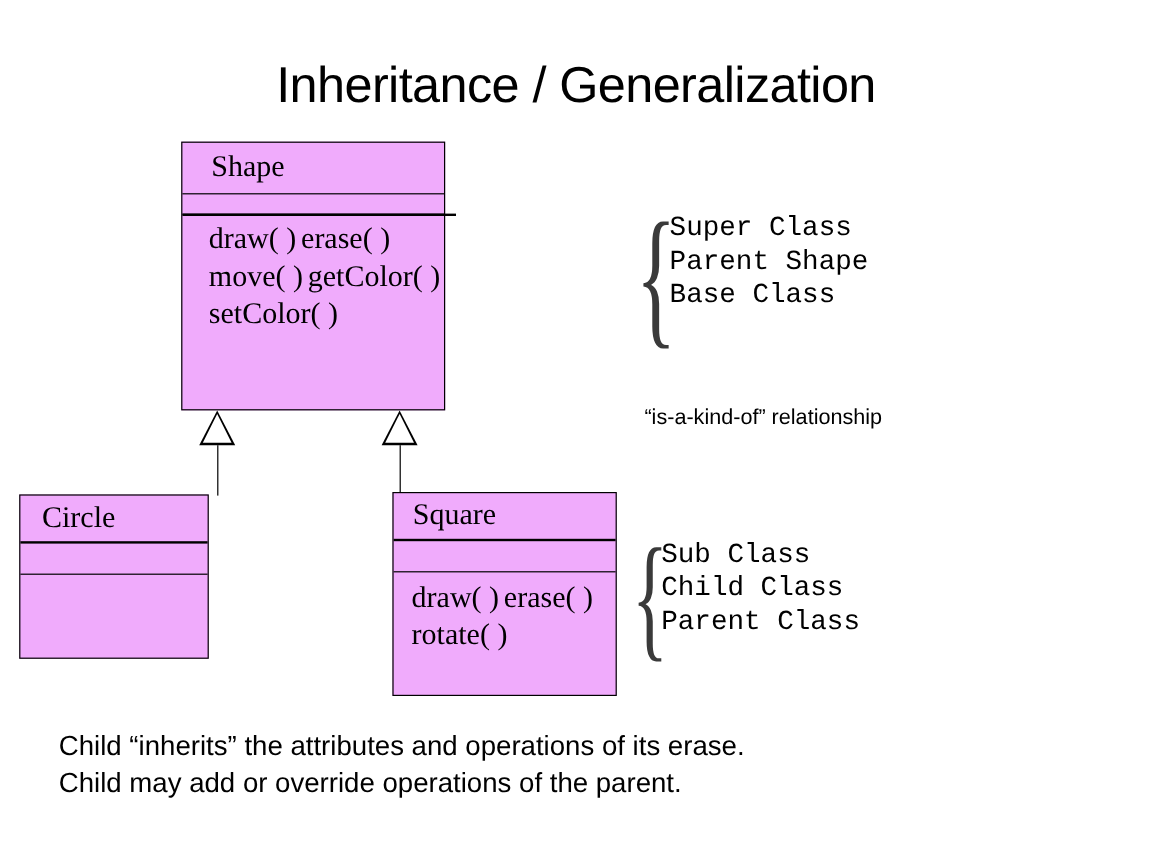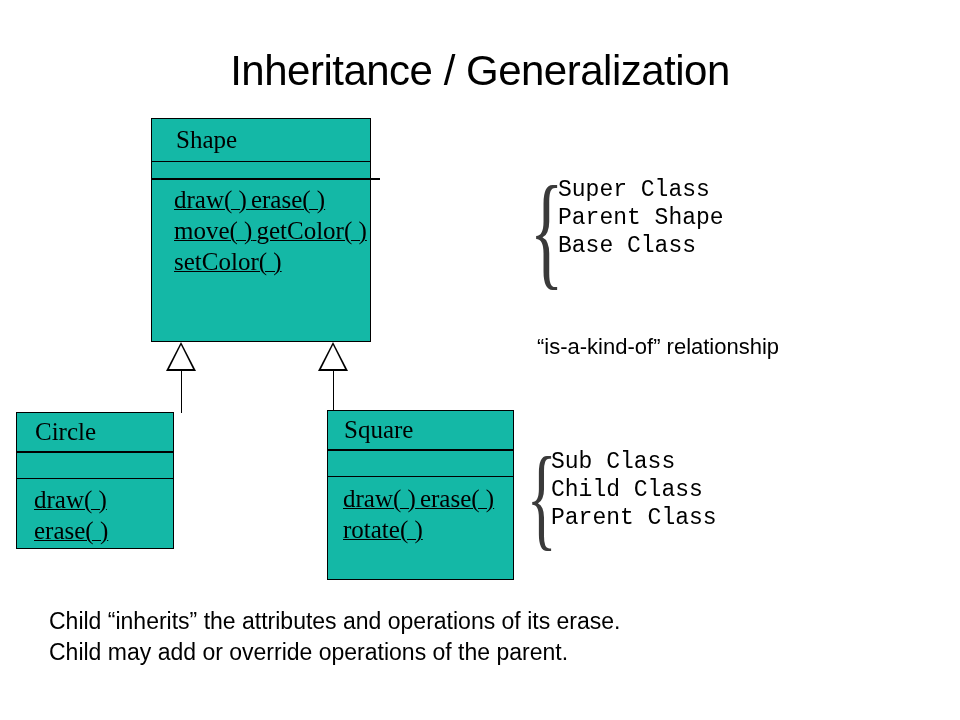--- a/index.html
+++ b/index.html
@@ -31,40 +31,39 @@
     letter-spacing: -0.5px;
     line-height: 50px;
     white-space: nowrap;
   }
 
   
   .uml-class {
     position: absolute;
     box-sizing: border-box;
     border: 1.6px solid #000000;
-    background: #14b8a6;
+    background: #f0abfc;
     font-family: "Liberation Serif", serif;
   }
   .uml-name-compartment {
     position: relative;
     box-sizing: border-box;
     border-bottom: 1.6px solid #000000;
     display: flex;
     align-items: center;
   }
   .uml-attr-compartment {
     position: relative;
     box-sizing: border-box;
     border-bottom: 1.6px solid #000000;
   }
   .uml-ops-compartment {
     position: relative;
     box-sizing: border-box;
     padding-top: 6px;
-    text-decoration: underline;
   }
   .uml-class-name {
     font-family: "Liberation Serif", serif;
     font-size: 25px;
     line-height: 28px;
     white-space: nowrap;
   }
   .uml-op {
     font-family: "Liberation Serif", serif;
     font-size: 25px;
@@ -172,21 +171,21 @@
     line-height: 28px;
     white-space: nowrap;
   }
   .annotation-line { display: block; }
 
   .relationship-note {
     position: absolute;
     left: 537px;
     top: 333px;
     font-family: "Liberation Sans", sans-serif;
-    font-size: 22px;
+    font-size: 18px;
     line-height: 28px;
     white-space: nowrap;
   }
 
   .footer-note {
     position: absolute;
     left: 49px;
     top: 606px;
     font-family: "Liberation Sans", sans-serif;
     font-size: 23px;
@@ -230,24 +229,20 @@
       <span class="gen-tri-inner"></span>
     </div>
     <div class="gen-line-v" style="left:332.5px; top:371px; height:40px;"></div>
   </div>
 
   <div class="uml-class" id="circle-class">
     <div class="uml-name-compartment">
       <span class="uml-class-name">Circle</span>
     </div>
     <div class="uml-attr-compartment"></div>
-    <div class="uml-ops-compartment">
-      <span class="uml-op">draw( )</span>
-      <span class="uml-op">erase( )</span>
-    </div>
   </div>
 
   <div class="uml-class" id="square-class">
     <div class="uml-name-compartment">
       <span class="uml-class-name">Square</span>
     </div>
     <div class="uml-attr-compartment"></div>
     <div class="uml-ops-compartment">
       <span class="uml-op">draw( )</span>
       <span class="uml-op">erase( )</span>

